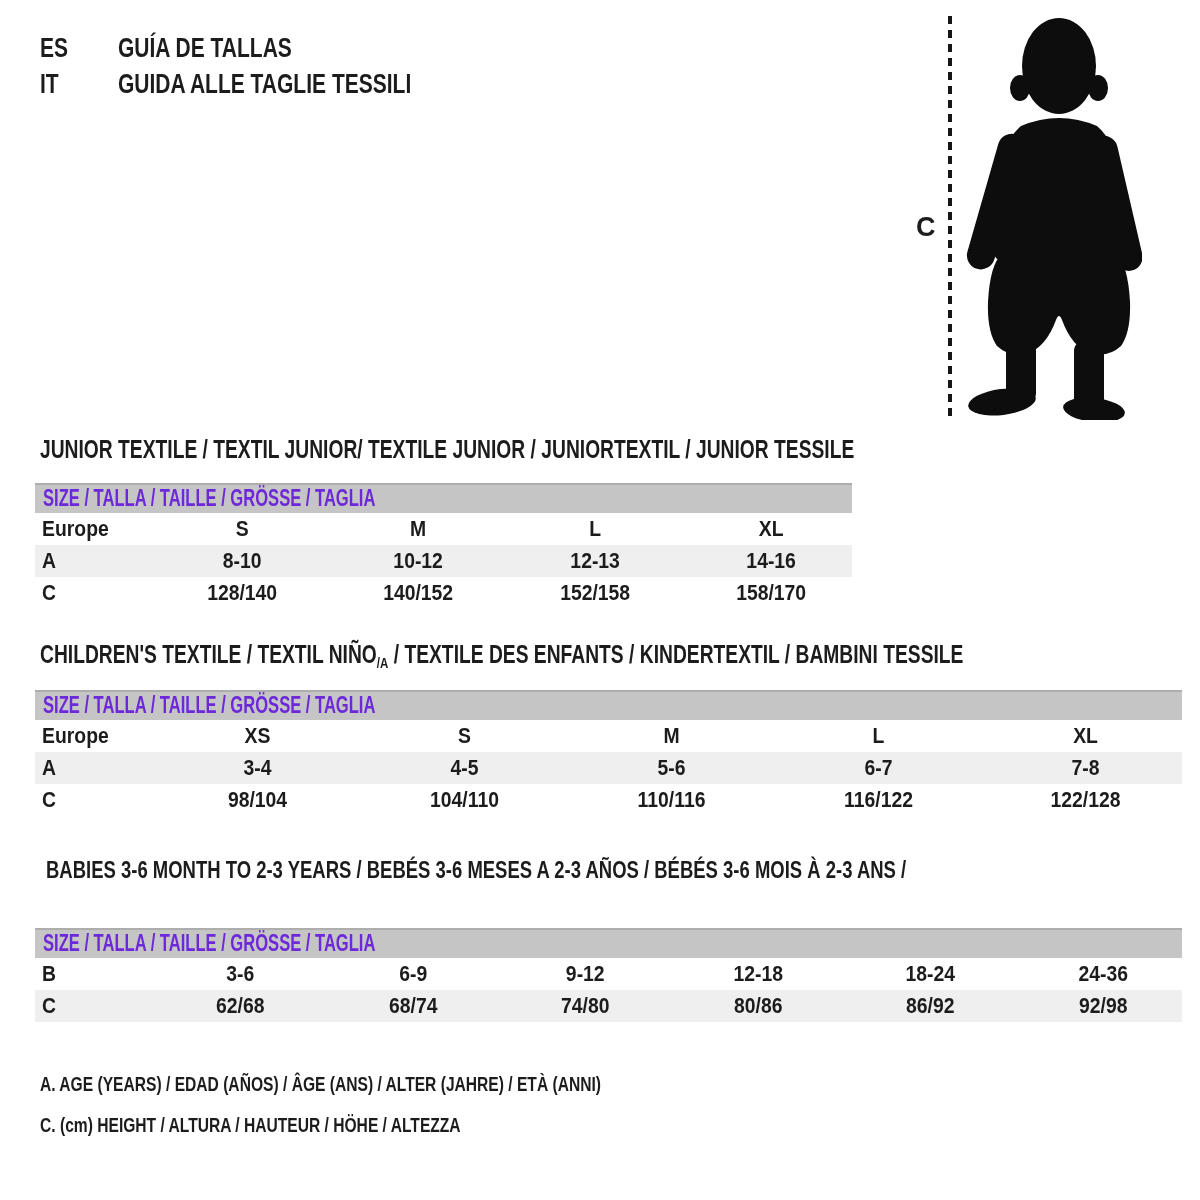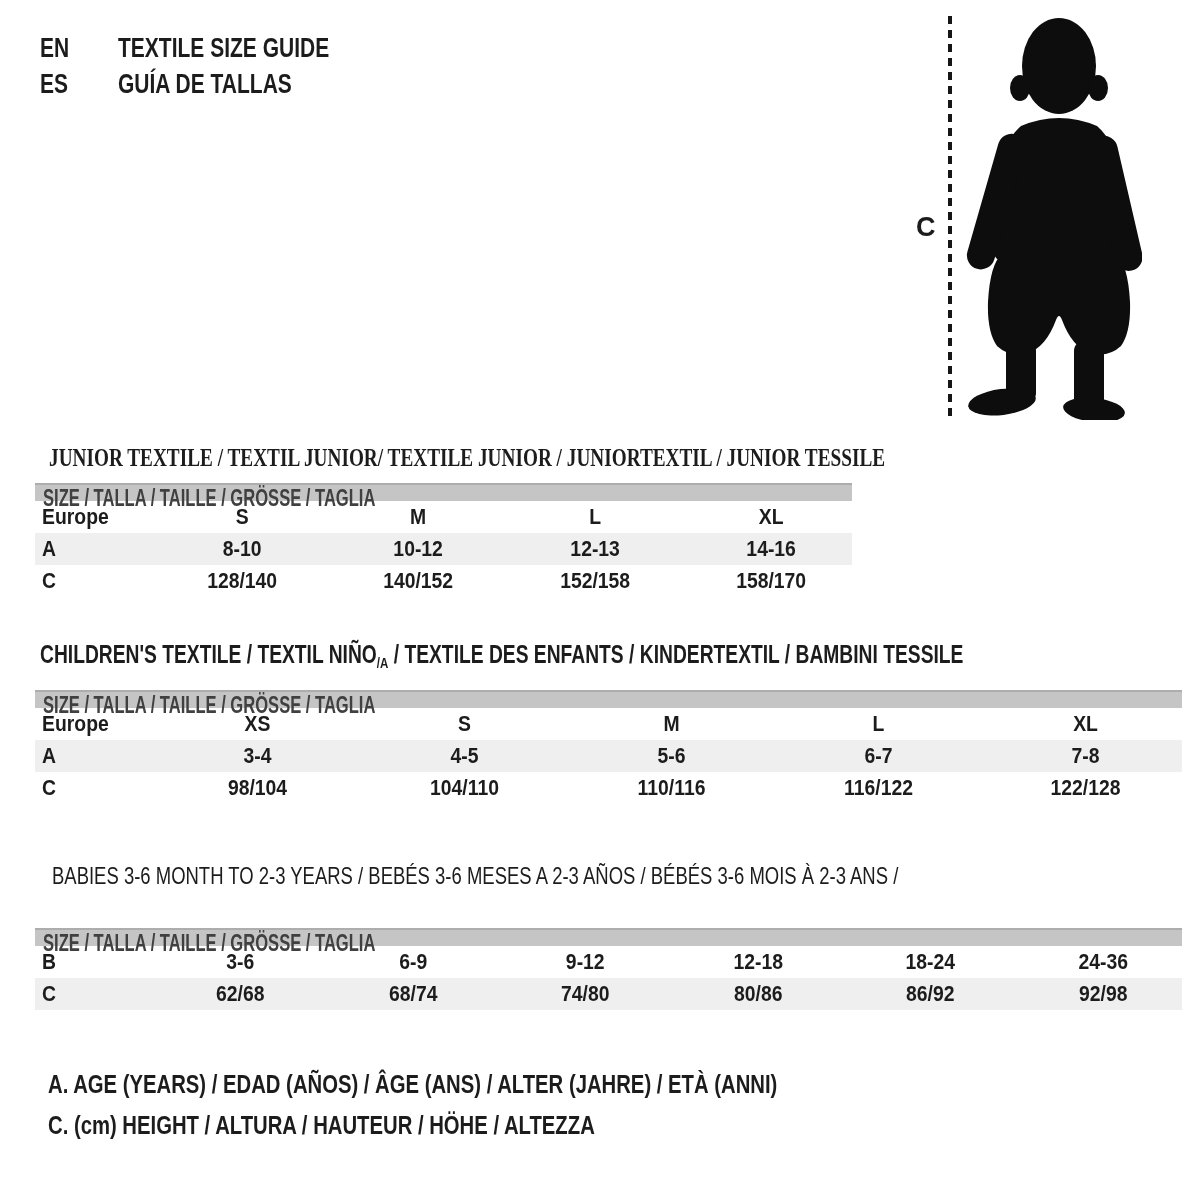--- a/index.html
+++ b/index.html
@@ -37,44 +37,44 @@
   .s2-title { left:40px; top:641px; }
   .s3-title { left:40px; top:846px; font-size:24px; line-height:36px; }
   .sub-a { font-size:15px; vertical-align:-5px; }
 
   
   .size-table { }
   .t1 { left:35px; top:483px; width:817px; }
   .t2 { left:35px; top:690px; width:1147px; }
   .t3 { left:35px; top:928px; width:1147px; }
   .size-table-header {
-    height:18px; box-sizing:border-box; background:#c5c5c5;
+    height:30px; box-sizing:border-box; background:#c5c5c5;
     border-top:2px solid #adadad; padding-left:8px;
-    line-height:27px; font-size:23px; color:#404040;
+    line-height:27px; font-size:23px; color:#6d28d9;
   }
   .t-row { display:flex; height:32px; line-height:32px; font-size:22px;gap:14px; }
   .t-row.striped { background:#efefef; }
   .t-label { width:112px; padding-left:8px; box-sizing:border-box;
              transform:scaleX(0.88); transform-origin:0 50%; }
   .t-cell { flex:1; text-align:center; transform:scaleX(0.88); }
 
   
-  .legend { left:40px; top:1064px; font-size:26px; line-height:41px;margin-left:8px; }
+  .legend { left:40px; top:1064px; font-size:20px; line-height:41px; }
 </style>
 </head>
 <body>
 
 <div class="abs lang-list">
   <div class="lang-row">
-    <span class="lang-code">EN</span>
-    <span class="cond cx75">TEXTILE SIZE GUIDE</span>
+    <span class="lang-code">ES</span>
+    <span class="cond cx75">GUÍA DE TALLAS</span>
   </div>
   <div class="lang-row">
-    <span class="lang-code">ES</span>
-    <span class="cond cx75">GUÍA DE TALLAS</span>
+    <span class="lang-code">IT</span>
+    <span class="cond cx75">GUIDA ALLE TAGLIE TESSILI</span>
   </div>
 </div>
 
 <div class="abs dash-line"></div>
 <div class="abs measure-label">C</div>
 <svg class="abs silhouette" width="184" height="406" viewBox="0 0 184 406" xmlns="http://www.w3.org/2000/svg">
   <g fill="#0d0d0d">
     <ellipse cx="101" cy="52" rx="37" ry="48"></ellipse>
     <ellipse cx="62" cy="74" rx="10" ry="13"></ellipse>
     <ellipse cx="140" cy="74" rx="10" ry="13"></ellipse>
@@ -82,21 +82,21 @@
     <rect x="-14" y="-6" width="28" height="140" rx="14" transform="translate(56,126) rotate(16)"></rect>
     <rect x="-14" y="-6" width="28" height="138" rx="14" transform="translate(144,128) rotate(-13)"></rect>
     <path d="M 44,240 Q 101,228 158,240 Q 170,250 172,288 Q 173,318 163,332 Q 150,344 132,339 Q 114,333 104,306 Q 101,298 98,306 Q 88,333 70,339 Q 52,344 39,332 Q 29,318 30,288 Q 32,250 44,240 Z"></path>
     <rect x="48" y="326" width="30" height="64" rx="11"></rect>
     <rect x="116" y="326" width="30" height="70" rx="11"></rect>
     <ellipse cx="44" cy="388" rx="34" ry="13" transform="rotate(-7 44 388)"></ellipse>
     <ellipse cx="136" cy="396" rx="31" ry="12" transform="rotate(6 136 396)"></ellipse>
   </g>
 </svg>
 
-<h2 class="abs sec-title s1-title" style="margin:9px;font-family:Liberation Serif, serif;">
+<h2 class="abs sec-title s1-title" style="margin:0;">
   <span class="cond cx77">JUNIOR TEXTILE / TEXTIL JUNIOR/ TEXTILE JUNIOR / JUNIORTEXTIL / JUNIOR TESSILE</span>
 </h2>
 <div class="abs size-table t1">
   <div class="size-table-header">
     <span class="cond cx72">SIZE / TALLA / TAILLE / GRÖSSE / TAGLIA</span>
   </div>
   <div class="t-row">
     <span class="t-label">Europe</span>
     <span class="t-cell">S</span>
     <span class="t-cell">M</span>
@@ -145,21 +145,21 @@
   <div class="t-row">
     <span class="t-label">C</span>
     <span class="t-cell">98/104</span>
     <span class="t-cell">104/110</span>
     <span class="t-cell">110/116</span>
     <span class="t-cell">116/122</span>
     <span class="t-cell">122/128</span>
   </div>
 </div>
 
-<h2 class="abs s3-title" style="margin:12px; font-weight:400;">
+<h2 class="abs s3-title" style="margin:6px; font-weight:700;">
   <div><span class="cond cx77">BABIES 3-6 MONTH TO 2-3 YEARS / BEBÉS 3-6 MESES A 2-3 AÑOS / BÉBÉS 3-6 MOIS À 2-3 ANS /</span></div>
 </h2>
 <div class="abs size-table t3">
   <div class="size-table-header">
     <span class="cond cx72">SIZE / TALLA / TAILLE / GRÖSSE / TAGLIA</span>
   </div>
   <div class="t-row">
     <span class="t-label">B</span>
     <span class="t-cell">3-6</span>
     <span class="t-cell">6-9</span>

